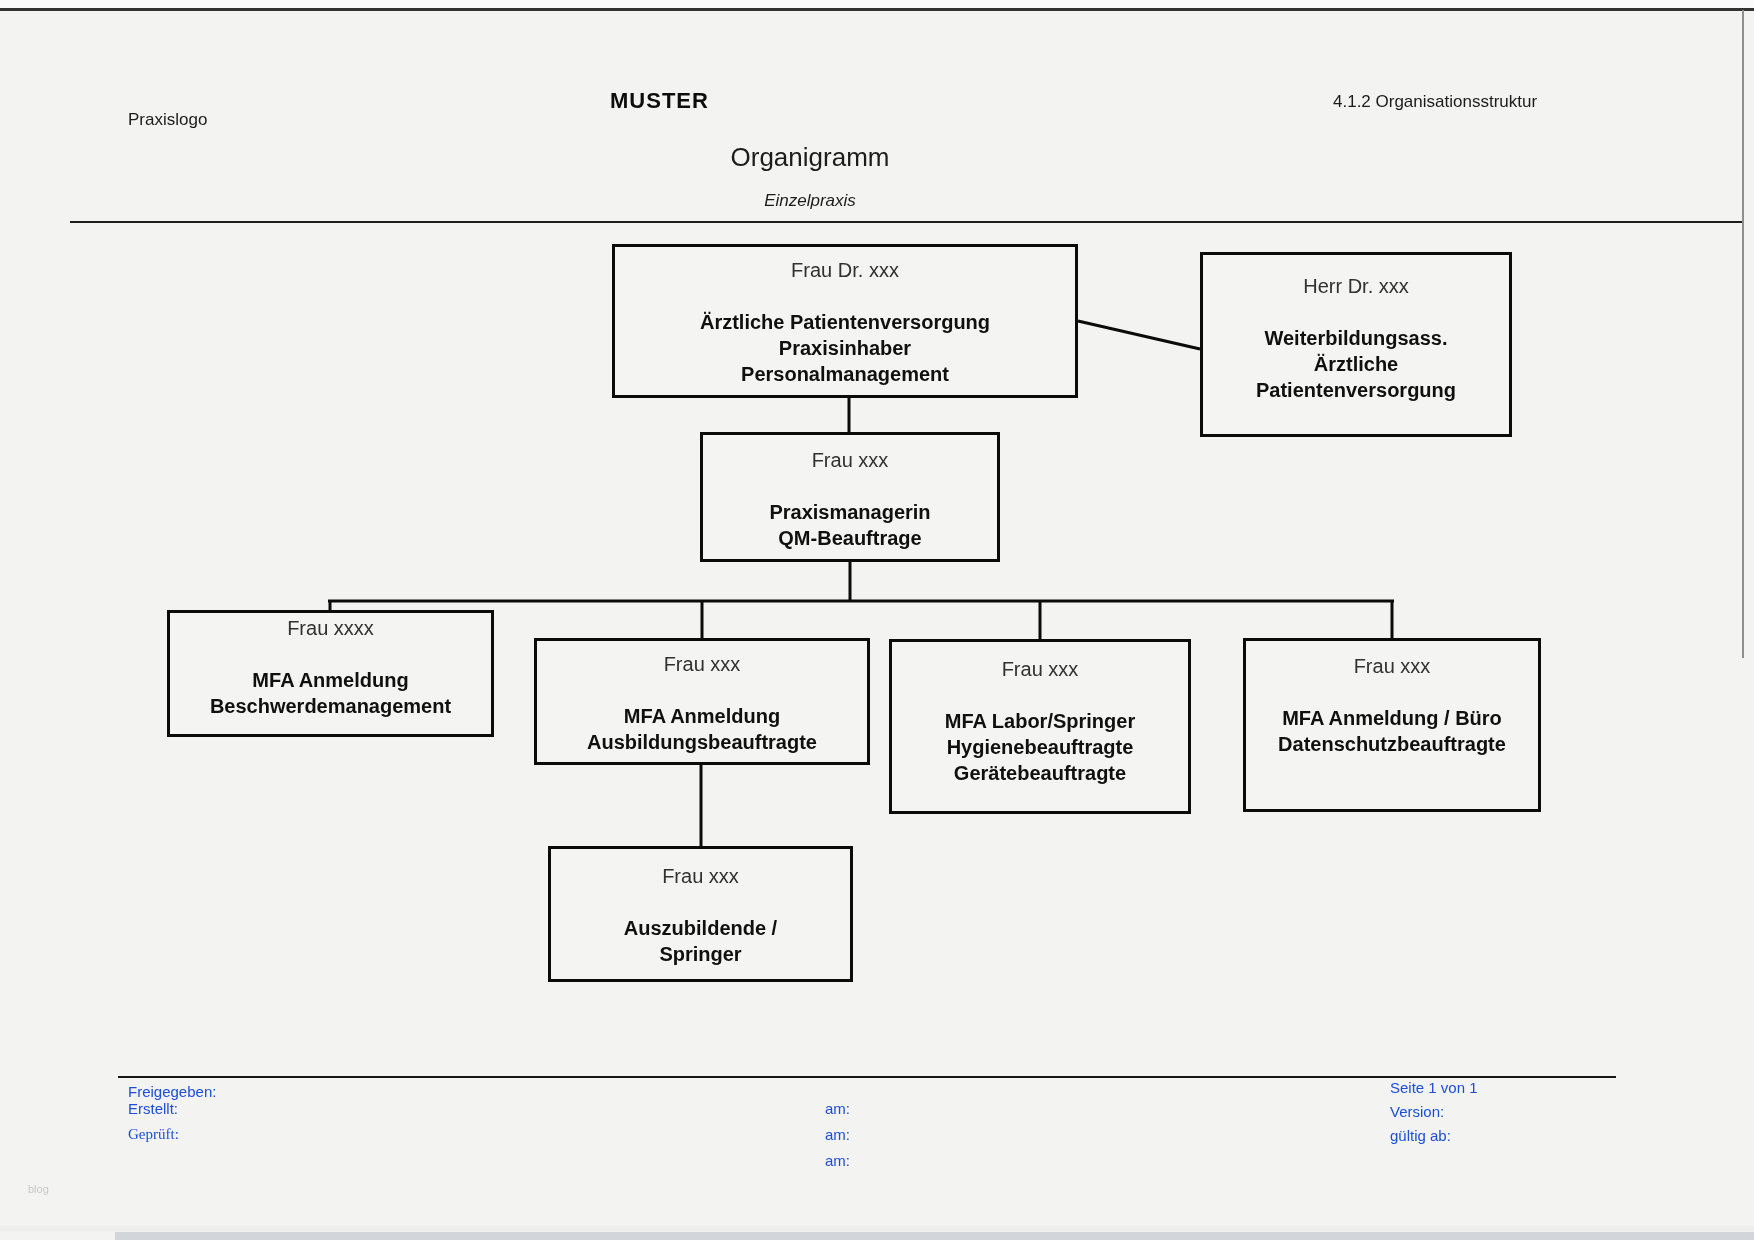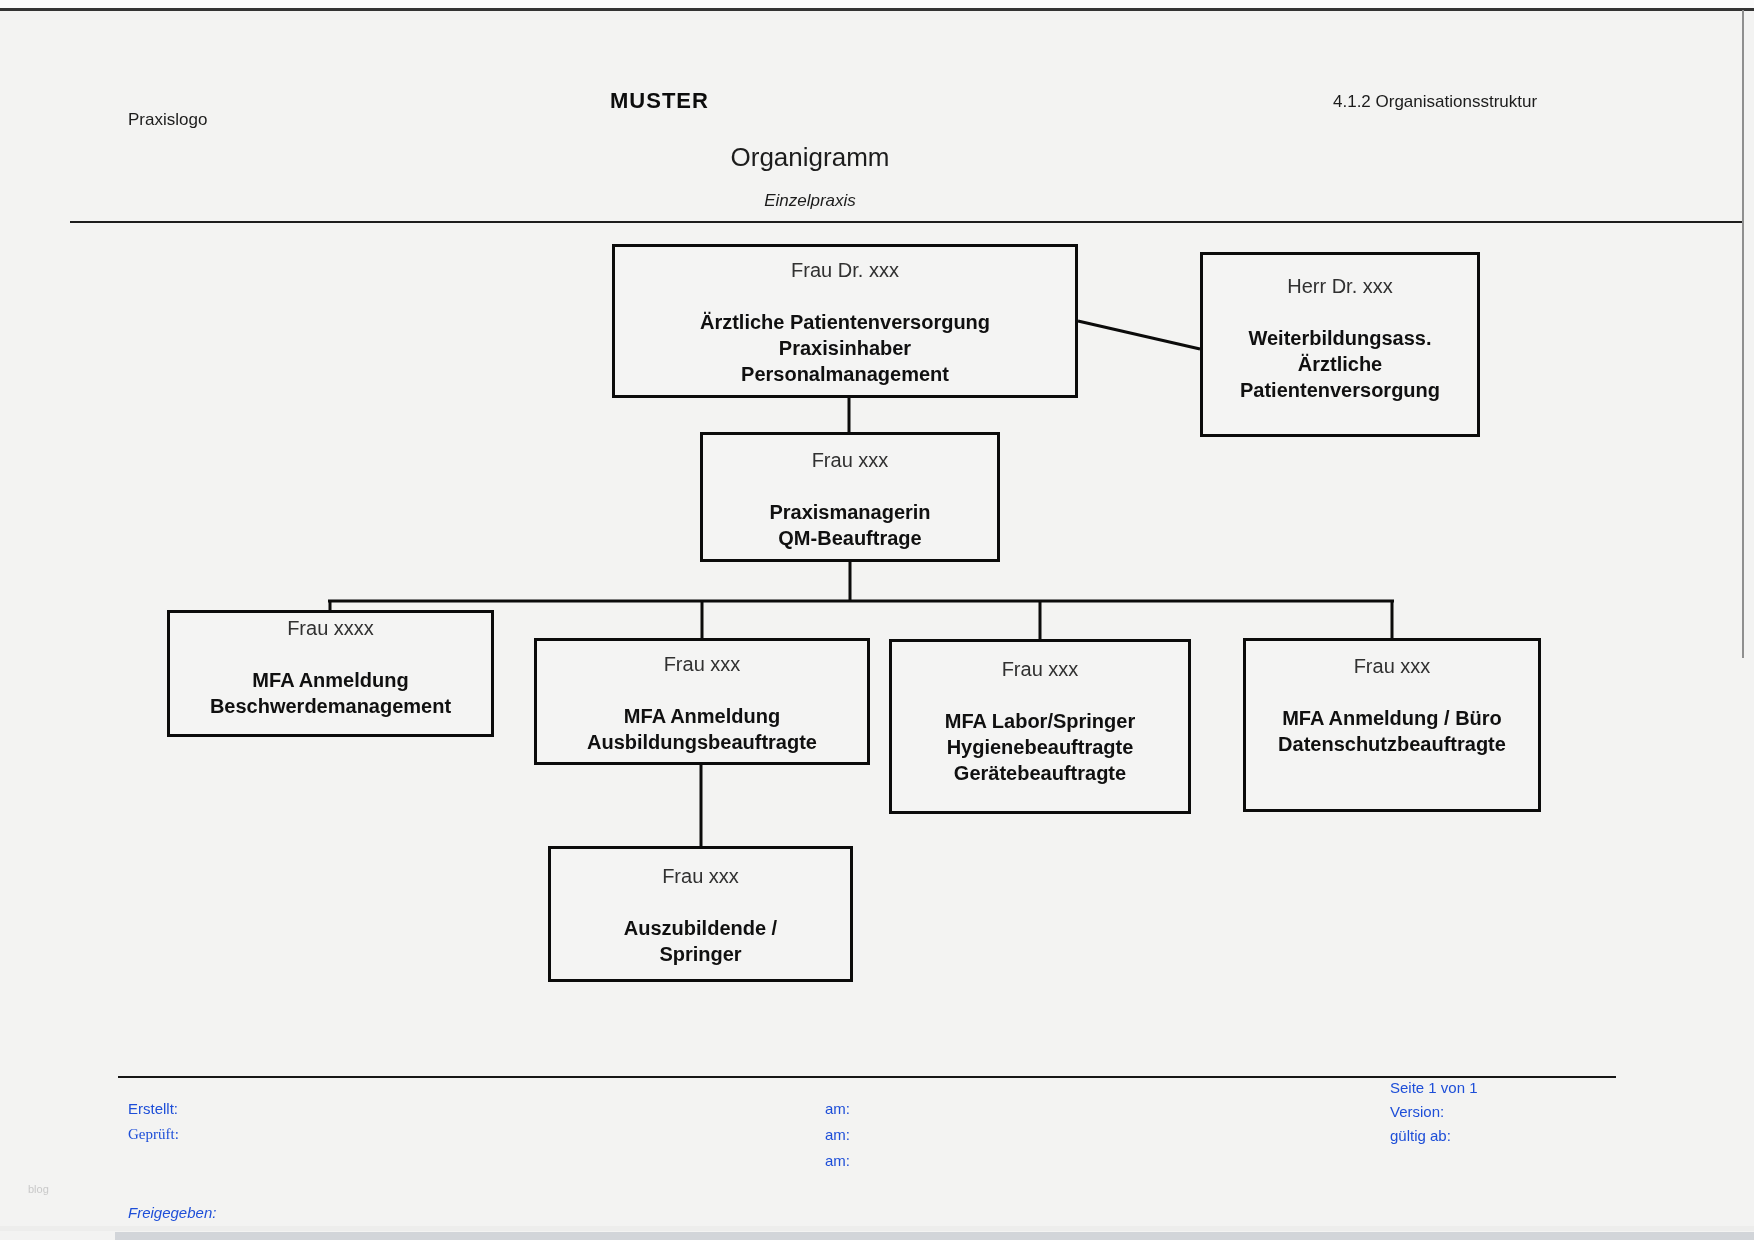--- a/index.html
+++ b/index.html
@@ -72,21 +72,21 @@
 
   <div class="node" style="left:612px;top:244px;width:466px;height:154px;padding-top:10px;">
     <div class="node-name">Frau Dr. xxx</div>
     <div class="node-roles">
       <div class="role">Ärztliche Patientenversorgung</div>
       <div class="role">Praxisinhaber</div>
       <div class="role">Personalmanagement</div>
     </div>
   </div>
 
-  <div class="node" style="left:1200px;top:252px;width:280px;height:185px;padding-top:18px;">
+  <div class="node" style="left:1200px;top:252px;width:312px;height:185px;padding-top:18px;">
     <div class="node-name">Herr Dr. xxx</div>
     <div class="node-roles">
       <div class="role">Weiterbildungsass.</div>
       <div class="role">Ärztliche</div>
       <div class="role">Patientenversorgung</div>
     </div>
   </div>
 
   <div class="node" style="left:700px;top:432px;width:300px;height:130px;padding-top:12px;">
     <div class="node-name">Frau xxx</div>
@@ -138,21 +138,21 @@
   </div>
 
   <div class="abs footer-rule"></div>
 
   <div class="abs f-text" style="left:1390px;top:1079px;">Seite 1 von 1</div>
   <div class="abs f-text" style="left:1390px;top:1103px;">Version:</div>
   <div class="abs f-text" style="left:1390px;top:1127px;">gültig ab:</div>
 
   <div class="abs f-text" style="left:128px;top:1100px;">Erstellt:</div>
   <div class="abs f-text" style="left:128px;top:1126px;font-family:Liberation Serif, serif;">Geprüft:</div>
-  <div class="abs f-text" style="left:128px;top:1204px;font-style:italic;">Freigegeben:</div>
+  <div class="abs f-text" style="left:128px;top:1083px;">Freigegeben:</div>
 
   <div class="abs f-text" style="left:825px;top:1100px;">am:</div>
   <div class="abs f-text" style="left:825px;top:1126px;">am:</div>
   <div class="abs f-text" style="left:825px;top:1152px;">am:</div>
 
   <div class="abs watermark">blog</div>
 
   <div class="abs bottom-bar-light"></div>
   <div class="abs bottom-bar"></div>
 

